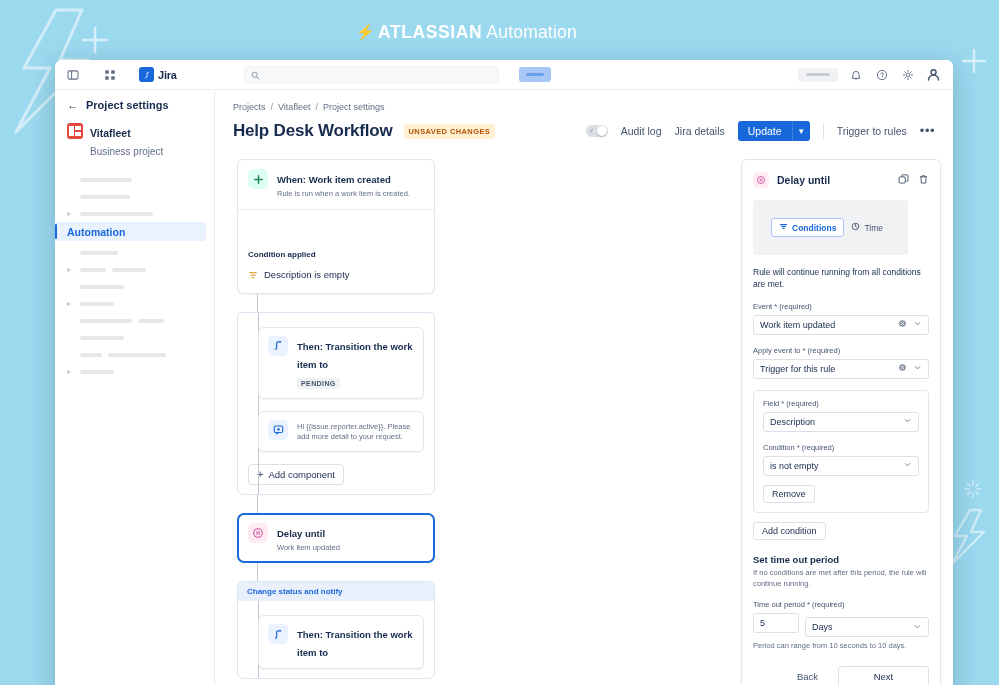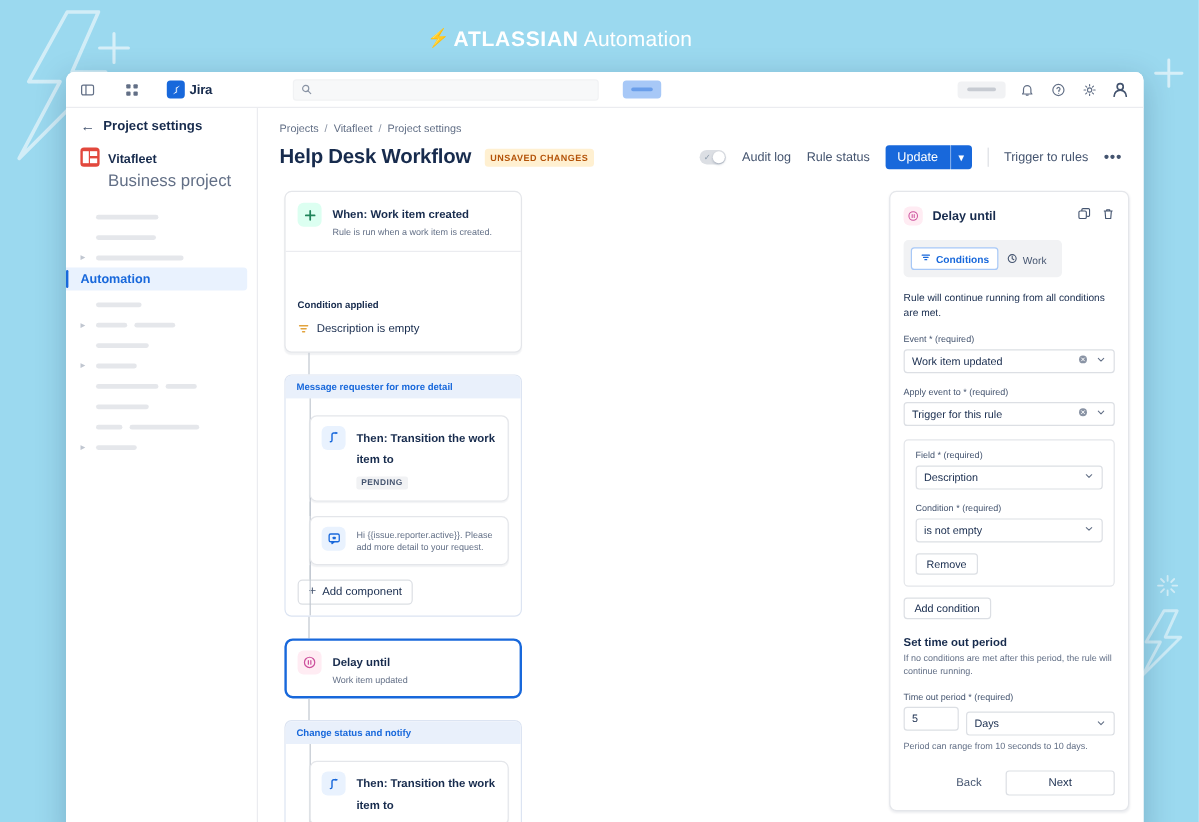--- a/index.html
+++ b/index.html
@@ -98,21 +98,21 @@
     position: relative; flex: 0 0 16px; overflow: hidden;
   }
   .proj-icon::before {
     content: ''; position: absolute; left: 2px; top: 3px; width: 5px; height: 10px; background: #fff;
   }
   .proj-icon::after {
     content: ''; position: absolute; left: 8px; top: 3px; width: 6px; height: 4px; background: #fff;
     box-shadow: 0 6px 0 0 #fff;
   }
   .proj-name { font-size: 10.5px; font-weight: 700; color: #172B4D; line-height: 1.25; }
-  .proj-type { font-size: 14px; color: #626F86; line-height: 1.35; }
+  .proj-type { font-size: 10px; color: #626F86; line-height: 1.35; }
 
   .side-list { padding: 0 0 0 0; }
   .side-row { height: 17px; display: flex; align-items: center; padding: 0 12px; gap: 6px; }
   .side-row .chev { font-size: 8px; color: #C0C6D0; width: 7px; display:block; }
   .side-row .chev.hidden { visibility: hidden; }
   .redact { height: 4px; background: #E5E7EB; border-radius: 2px; display: block; }
   .side-active {
     background: #E9F2FE; border-radius: 0 3px 3px 0; position: relative;
     height: 19px; display: flex; align-items: center; padding-left: 12px;
     margin-right: 8px;
@@ -217,23 +217,22 @@
   .panel {
     width: 200px; flex: 0 0 200px; margin: 18px 12px 0 0;
     border: 1px solid #E4E6EA; border-radius: 6px; background: #fff;
     box-shadow: 0 1px 2px rgba(9,30,66,.08);
     padding: 11px 11px 12px 11px; align-self: flex-start;
   }
   .panel-head { display: flex; align-items: center; gap: 8px; }
   .panel-title { font-size: 10.5px; font-weight: 700; color: #172B4D; }
   .panel-head-actions { margin-left: auto; display: flex; gap: 9px; color: #44546F; }
   .tabs {
-    display: inline-flex; background: #F1F2F4; border-radius: 4px; padding: 6px;
+    display: inline-flex; background: #F1F2F4; border-radius: 4px; padding: 18px;
     margin-top: 11px;
-    align-items: flex-end;
   }
   .tab {
     display: flex; align-items: center; gap: 4px; font-size: 8.5px; color: #44546F;
     padding: 3px 7px; border-radius: 3px;
   }
   .tab.active { background: #fff; color: #1868DB; border: 1px solid #A7C8F7; font-weight: 700; }
   .panel-note { font-size: 8.5px; color: #172B4D; margin-top: 11px; line-height: 1.45; }
   .fld-label { font-size: 7.5px; color: #44546F; margin-top: 11px; }
   .select {
     height: 20px; border: 1px solid #DCDFE4; border-radius: 3px; background: #fff;
@@ -460,21 +459,21 @@
         <div class="title-row">
           <span class="page-title">Help Desk Workflow</span>
           <span class="badge-unsaved">UNSAVED CHANGES</span>
 
           <div class="head-actions">
             <div class="toggle">
               <span class="tick">✓</span>
               <span class="knob"></span>
             </div>
             <span class="link-btn">Audit log</span>
-            <span class="link-btn">Rule status</span>
+            <span class="link-btn">Jira details</span>
             <div class="update-group">
               <span class="btn-update">Update</span>
               <span class="btn-update-caret">▼</span>
             </div>
             <span class="divider-v"></span>
             <span class="link-btn">Trigger to rules</span>
             <span class="more-dots">•••</span>
           </div>
         </div>
       </div>
@@ -504,21 +503,20 @@
                     <path d="M2 3 H10 M3.5 6 H8.5 M5 9 H7" stroke-linecap="round"></path>
                   </svg>
                 </span>
                 <span class="txt">Description is empty</span>
               </div>
             </div>
 
             <div class="connector conn-18"></div>
 
             <div class="group">
-              <div class="group-head">Message requester for more detail</div>
               <div class="group-body">
                 <div class="group-rail"></div>
 
                 <div style="height:14px"></div>
                 <div class="g-card">
                   <div class="card">
                     <div class="row-flex">
                       <span class="sq-icon ic-blue">
                         <svg width="11" height="11" viewBox="0 0 12 12" fill="none" stroke="currentColor" stroke-width="1.3">
                           <path d="M8.5 2 H5.5 a1.5 1.5 0 0 0 -1.5 1.5 V8.5 a1.5 1.5 0 0 1 -1.5 1.5" stroke-linecap="round"></path>
@@ -641,21 +639,21 @@
               </span>
               <span>Conditions</span>
             </span>
             <span class="tab">
               <span>
                 <svg width="9" height="9" viewBox="0 0 12 12" fill="none" stroke="currentColor" stroke-width="1.2">
                   <circle cx="6" cy="6" r="4.4"></circle>
                     <path d="M6 3.4 V6 L7.8 7.2" stroke-linecap="round"></path>
                 </svg>
               </span>
-              <span>Work</span>
+              <span>Time</span>
             </span>
           </div>
 
           <div class="panel-note">Rule will continue running from all conditions are met.</div>
 
           <div class="fld-label">Event * (required)</div>
           <div class="select">
             <span>Work item updated</span>
             <span class="icons">
               <span>

